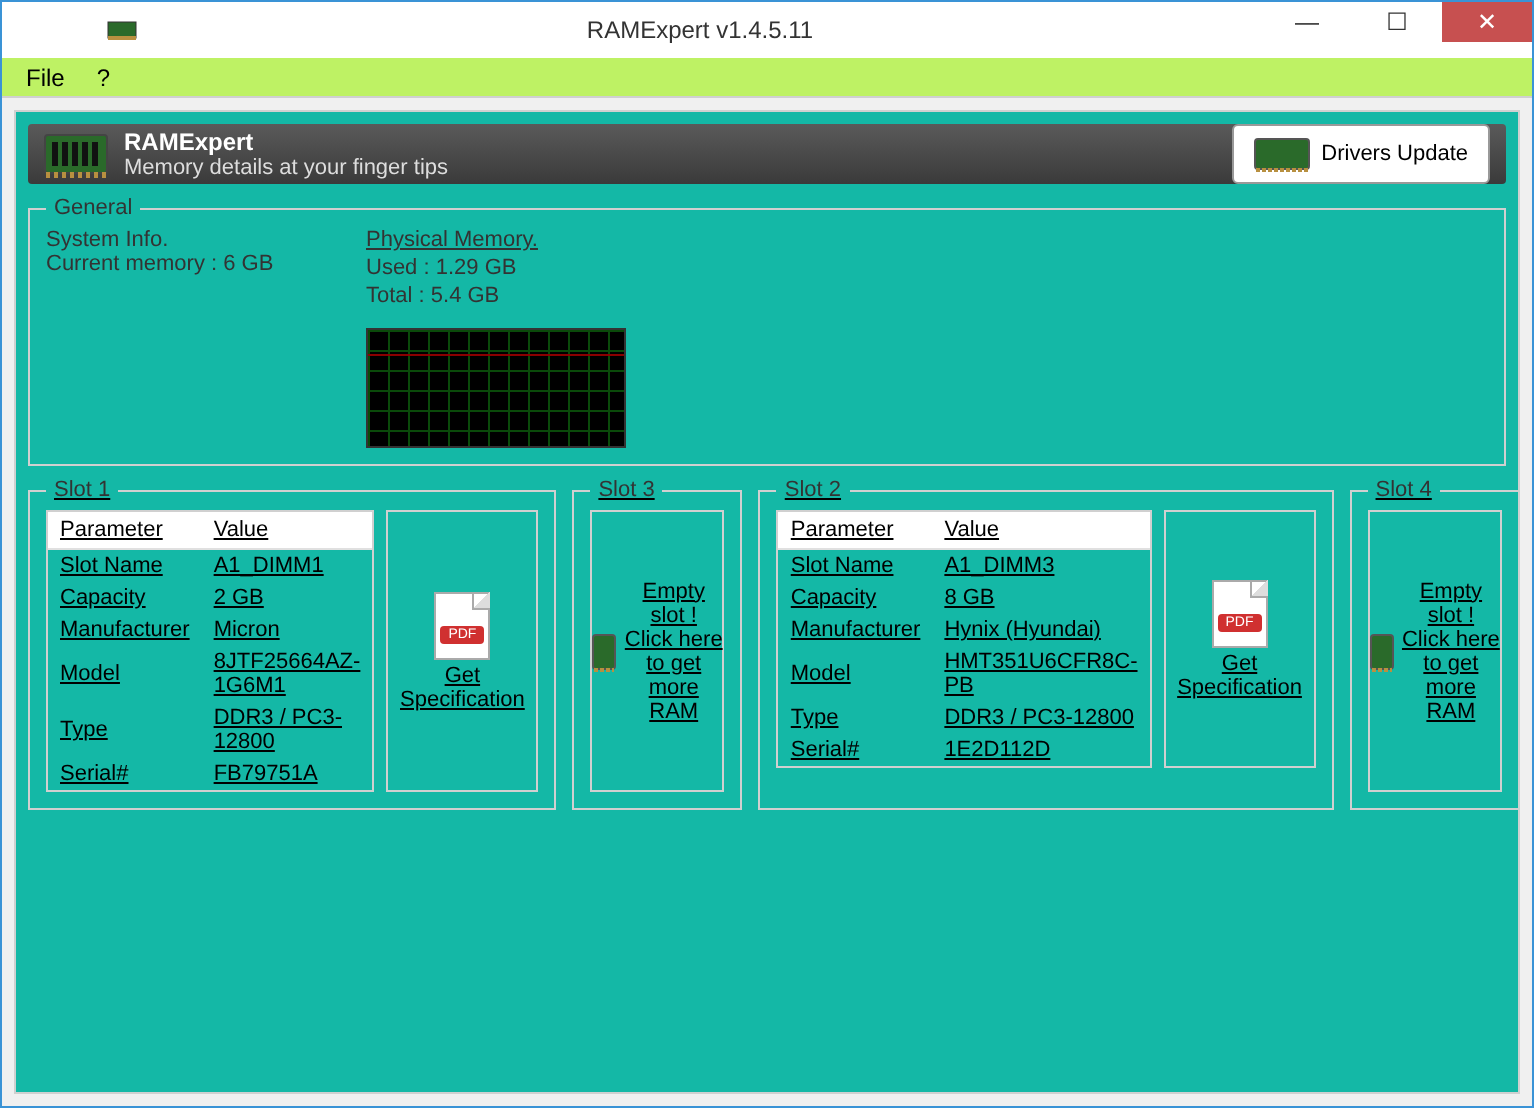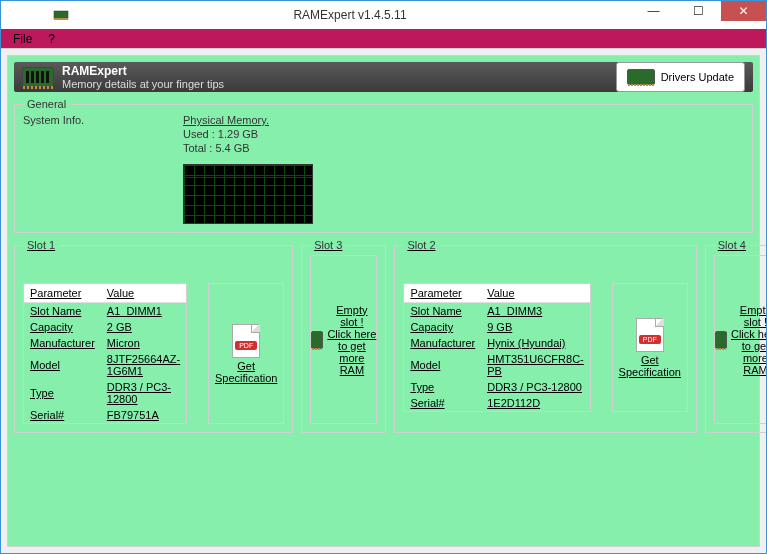--- a/index.html
+++ b/index.html
@@ -4,45 +4,45 @@
 <style>
 * { box-sizing: border-box; margin: 0; padding: 0; }
 body { font-family: "Segoe UI", Tahoma, sans-serif; font-size: 11px; background: #fff; width: 767px; height: 554px; overflow: hidden; border: 1px solid #3a93d6; }
 .titlebar { height: 28px; background: #fff; display: flex; align-items: center; padding-left: 8px; position: relative; margin-left: 44px; }
 .titlebar-title { flex: 1; text-align: center; font-size: 12px; color: #333; }
 .titlebar-icon { width: 16px; height: 16px; display: flex; align-items: center; justify-content: center; }
 .window-controls { display: flex; height: 100%; }
 .window-btn { width: 45px; height: 20px; display: flex; align-items: center; justify-content: center; font-size: 12px; cursor: pointer; }
 .window-btn.close { background: #c75050; color: #fff; width: 45px; height: 20px; }
 .window-btn.minimize, .window-btn.maximize { color: #333; }
-.menubar { height: 20px; background: #be185d; border-bottom: 1px solid #d0d0d0; display: flex; align-items: center; padding: 0 4px; }
+.menubar { height: 20px; background: #bef264; border-bottom: 1px solid #d0d0d0; display: flex; align-items: center; padding: 0 4px; }
 .menu-item { padding: 2px 8px; cursor: pointer; font-size: 12px; }
 .content { padding: 6px; background: #f0f0f0; height: calc(100% - 48px); }
-.panel { background: #86efac; border: 1px solid #d0d0d0; height: 100%; padding: 6px; display: flex; flex-direction: column; gap: 6px; }
+.panel { background: #14b8a6; border: 1px solid #d0d0d0; height: 100%; padding: 6px; display: flex; flex-direction: column; gap: 6px; }
 .header-bar { background: linear-gradient(#5a5a5a, #3a3a3a); height: 44px; display: flex; align-items: center; padding: 0 8px; color: #fff; border-radius: 2px; }
 .ram-icon { width: 32px; height: 20px; background: #2a6a2a; border: 1px solid #444; border-radius: 2px; margin-right: 8px; position: relative; }
 .ram-icon::before, .ram-icon::after { content:""; position:absolute; bottom:-3px; width:100%; height:3px; background: repeating-linear-gradient(90deg,#b89040 0 2px, transparent 2px 4px); left:0; }
 .ram-icon .chips { position:absolute; inset:3px; background: repeating-linear-gradient(90deg,#111 0 3px, transparent 3px 5px); }
 .header-text .title { font-weight: bold; font-size: 12px; }
 .header-text .subtitle { font-size: 11px; color: #ddd; }
 .drivers-btn { margin-left: auto; background: #fff; border: 1px solid #999; border-radius: 3px; padding: 6px 10px; display: flex; align-items: center; gap: 6px; cursor: pointer; color: #000; font-size: 11px; }
 .drivers-btn .mini-ram { width: 28px; height: 16px; background: #2a6a2a; border:1px solid #555; border-radius:2px; position:relative; }
 .drivers-btn .mini-ram::after { content:""; position:absolute; bottom:-2px; left:0; width:100%; height:2px; background: repeating-linear-gradient(90deg,#b89040 0 2px, transparent 2px 3px);}
 fieldset { border: 1px solid #d0d0d0; padding: 4px 8px 8px; font-size: 11px; }
 legend { padding: 0 4px; color: #333; }
 .general-row { display: flex; gap: 10px; }
 .sysinfo { width: 150px; }
 .physmem { display: flex; gap: 10px; align-items: flex-start; flex-direction: column; }
 .physmem-text { display: flex; flex-direction: column; gap: 2px; min-width: 90px; }
 .info-line { color: #333; white-space: nowrap; }
 .mem-graph { width: 130px; height: 60px; background: #000; border: 1px solid #333; position: relative; overflow: hidden; }
 .mem-graph .grid { position:absolute; inset:0; background-image: linear-gradient(#0a4a0a 1px, transparent 1px), linear-gradient(90deg,#0a4a0a 1px, transparent 1px); background-size: 10px 10px; }
 .mem-graph .line { position:absolute; left:0; right:0; top:12px; height:1px; background:#8a0000; }
 .slots-grid { display: grid; grid-template-columns: 1fr 1fr 1fr 1fr; grid-template-rows: 1fr 1fr; gap: 8px; flex: 1; text-decoration: underline; }
-.slot-filled { display: flex; gap: 21px; margin-top: 28px; }
+.slot-filled { display: flex; gap: 6px; }
 .slot-table-wrap { flex: 1; border: 1px solid #d0d0d0; }
 .slot-table { width: 100%; border-collapse: collapse; font-size: 11px; }
 .slot-table th { text-align: left; font-weight: normal; padding: 3px 6px; border-bottom: 1px solid #e0e0e0; background: #fff; }
 .slot-table td { padding: 2px 6px; }
 .slot-table .param-col { width: 80px; }
 .spec-btn { border: 1px solid #d0d0d0; width: 76px; display: flex; flex-direction: column; align-items: center; justify-content: center; gap: 2px; cursor: pointer; padding: 4px; text-align: center; font-size: 11px; }
 .pdf-icon { width: 28px; height: 34px; background: #fff; border: 1px solid #aaa; position: relative; }
 .pdf-icon::before { content:""; position:absolute; right:-1px; top:-1px; width:8px; height:8px; background: linear-gradient(135deg, transparent 50%, #ddd 50%); border-left:1px solid #aaa; border-bottom:1px solid #aaa; }
 .pdf-icon .badge { position:absolute; bottom:7px; left:2px; right:2px; background:#d03030; color:#fff; font-size:7px; text-align:center; border-radius:2px; padding:1px 0; }
 .slot-empty { border: 1px solid #d0d0d0; display: flex; flex-direction: column; align-items: center; justify-content: center; gap: 2px; cursor: pointer; }
@@ -89,20 +89,21 @@
       <span class="mini-ram"></span>
       <span>Drivers Update</span>
     </button>
   </div>
 
   <fieldset>
     <legend>General</legend>
     <div class="general-row">
       <div class="sysinfo">
         <div class="info-line" style="">System Info.</div>
+        <div class="info-line">Current memory : 6 GB</div>
       </div>
       <div class="physmem">
         <div class="physmem-text">
           <div class="info-line" style="text-decoration: underline;">Physical Memory.</div>
           <div class="info-line">Used : 1.29 GB</div>
           <div class="info-line">Total : 5.4 GB</div>
         </div>
         <div class="mem-graph">
           <div class="grid"></div>
           <div class="line"></div>
@@ -181,21 +182,21 @@
                   <tr>
                     <th class="param-col">Parameter</th>
                     <th>Value</th>
                   </tr>
             <tr>
                     <td>Slot Name</td>
                     <td>A1_DIMM3</td>
                   </tr>
             <tr>
                     <td>Capacity</td>
-                    <td>9 GB</td>
+                    <td>8 GB</td>
                   </tr>
             <tr>
                     <td>Manufacturer</td>
                     <td>Hynix (Hyundai)</td>
                   </tr>
             <tr>
                     <td>Model</td>
                     <td>HMT351U6CFR8C-PB</td>
                   </tr>
             <tr>

